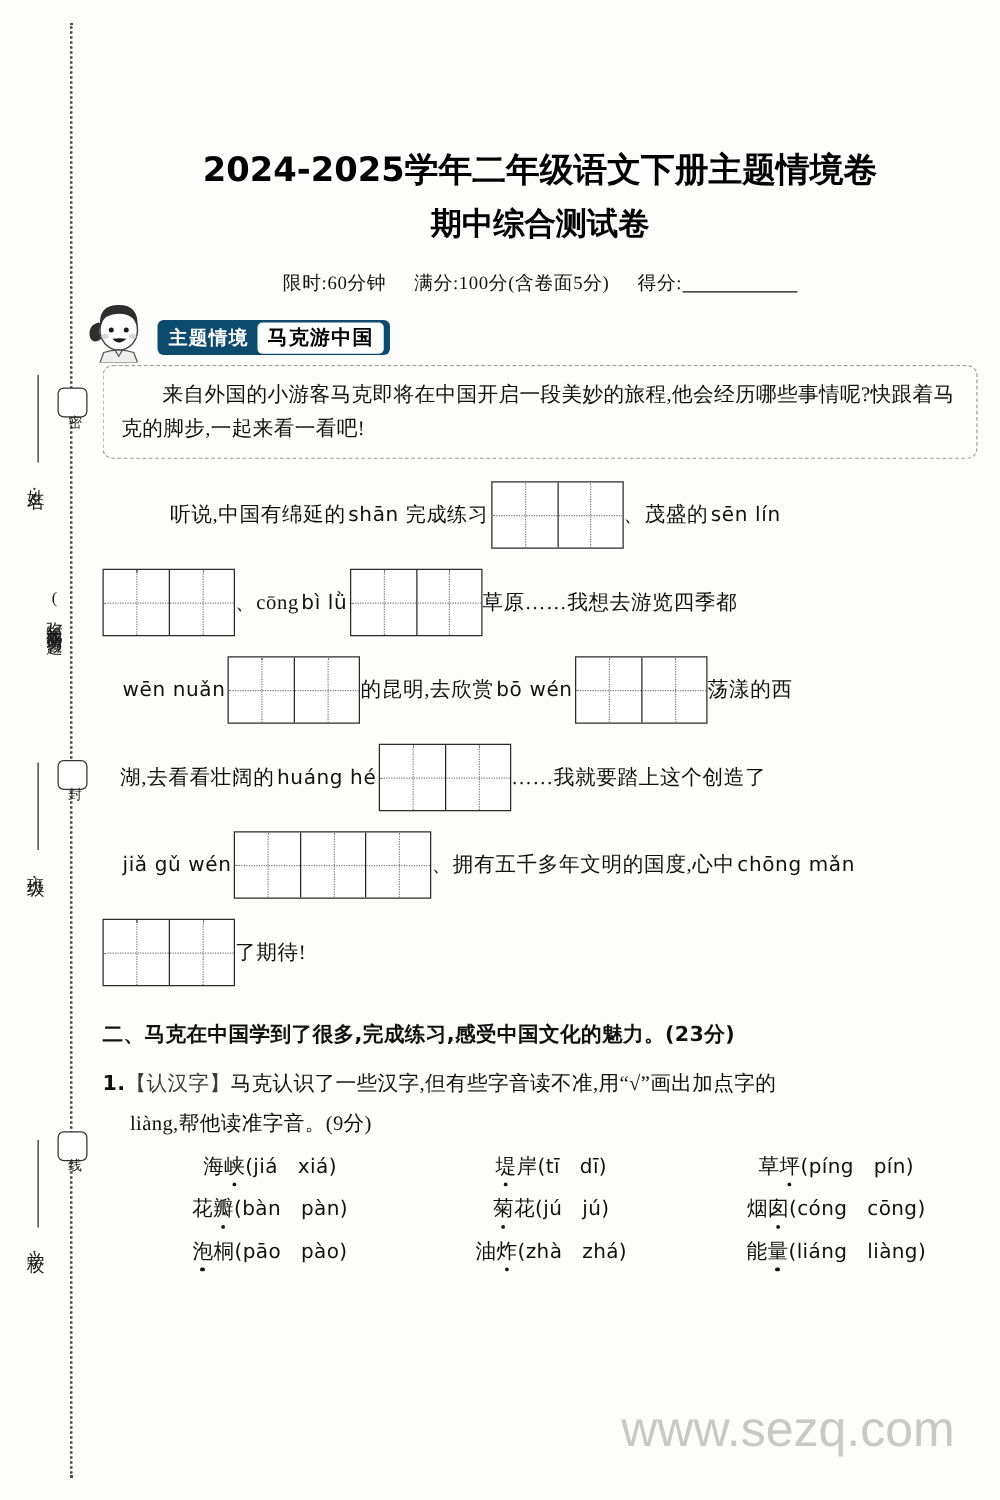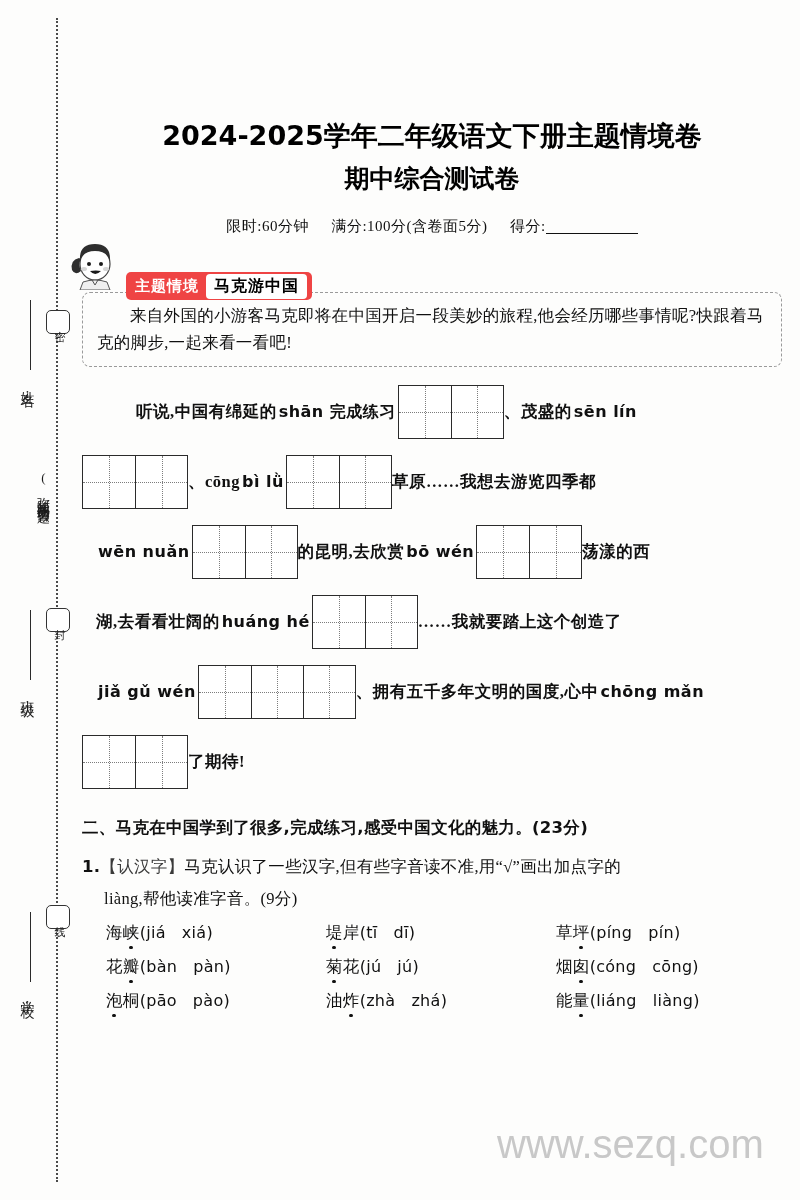--- a/index.html
+++ b/index.html
@@ -138,25 +138,25 @@
   .kid-icon {
     position: absolute;
     left: -16px;
     top: -14px;
     width: 56px;
     height: 52px;
   }
   .theme-tag {
     position: absolute;
     left: 44px;
-    top: 20px;
+    top: 4px;
     display: inline-flex;
     align-items: center;
     height: 28px;
-    background: #ef4444;
+    background: #0c4a6e;
     border-radius: 5px;
     padding: 0 5px 0 9px;
   }
   .theme-tag .tag-label {
     color: #ffffff;
     font-family: "DejaVu Sans", "Liberation Sans", sans-serif;
     font-weight: 700;
     font-size: 15px;
     letter-spacing: 1px;
     margin-right: 7px;
@@ -193,21 +193,20 @@
     font-size: 16.5px;
     letter-spacing: 0.3px;
   }
 
   
   .write-block {
     margin-top: 10px;
     font-size: 16.5px;
     line-height: 68px;
     letter-spacing: 0.5px;
-    font-weight: bold;
   }
   .wrow {
     display: flex;
     align-items: center;
     height: 70px;
     white-space: nowrap;
   }
   .wrow .han { font-family: "Liberation Serif", serif; }
   .wrow .py {
     font-family: "DejaVu Sans", "Liberation Sans", sans-serif;
@@ -266,20 +265,21 @@
   .q-cont { display: block; padding-left: 22px; }
 
   
   .choice-grid {
     margin-top: 8px;
     padding-left: 24px;
     display: grid;
     grid-template-columns: 220px 230px auto;
     row-gap: 12px;
     font-size: 16.5px;
+    text-align: center;
   }
   .choice {
     white-space: nowrap;
     letter-spacing: 0.3px;
   }
   .choice .w { font-family: "Liberation Serif", serif; }
   .choice .dotted {
     position: relative;
     display: inline-block;
   }

